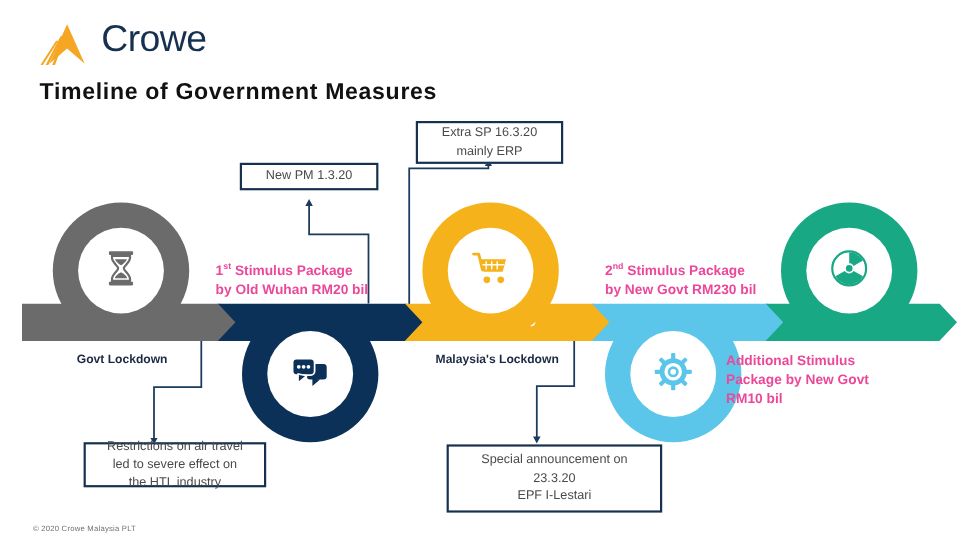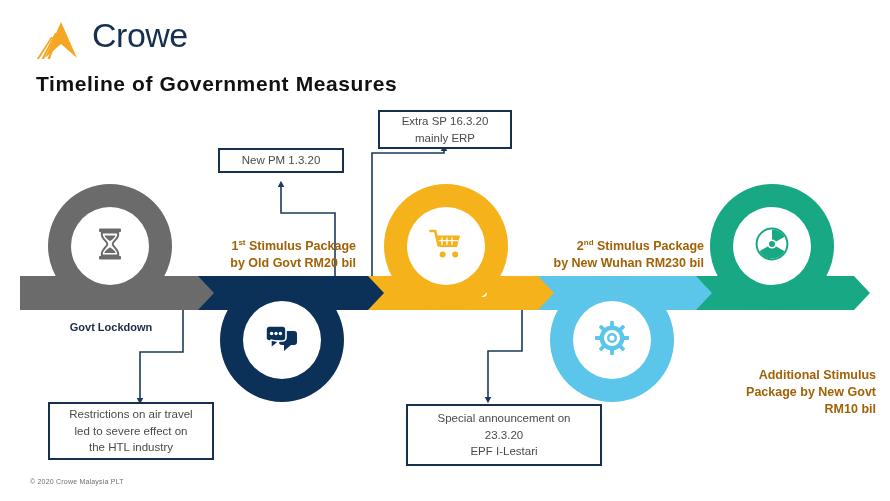--- a/index.html
+++ b/index.html
@@ -46,21 +46,21 @@
     color:#ffffff;font-size:15px;font-weight:bold;
     letter-spacing:0.6px;text-align:center;
   }
 
   
   .cap{
     position:absolute;text-align:center;color:#1b2a44;
     font-size:11px;font-weight:bold;line-height:1.35;
   }
   .cap-big{
-    position:absolute;text-align:right;color:#a16207;
+    position:absolute;text-align:left;color:#ec4899;
     font-size:12.5px;font-weight:bold;line-height:1.35;
   }
   .cap-big sup{font-size:8px;vertical-align:super;}
 
   
   .callout{
     position:absolute;box-sizing:border-box;
     border:2px solid #16314f;background:#ffffff;
     color:#4a4a4a;font-size:11.5px;line-height:1.45;
     text-align:center;
@@ -222,43 +222,44 @@
           <circle cx="17" cy="17" r="3" fill="#18A883"></circle>
         </svg>
       </span>
     </div>
   </div>
 
   <div class="cap" style="left:38px;top:320px;width:146px;">Govt Lockdown</div>
 
   <div class="cap-big" style="left:196px;top:238px;width:160px;">
     <span><span>1</span><sup>st</sup><span> Stimulus Package</span></span><br>
-    <span>by Old Govt RM20 bil</span>
-  </div>
-
-
-  <div class="cap-big" style="left:524px;top:238px;width:180px;">
+    <span>by Old Wuhan RM20 bil</span>
+  </div>
+
+  <div class="cap" style="left:372px;top:320px;width:160px;">Malaysia's Lockdown</div>
+
+  <div class="cap-big" style="left:550px;top:238px;width:180px;">
     <span><span>2</span><sup>nd</sup><span> Stimulus Package</span></span><br>
-    <span>by New Wuhan RM230 bil</span>
-  </div>
-
-  <div class="cap-big" style="left:700px;top:320px;width:176px;white-space:pre-line;margin-top:47px;">Additional Stimulus
+    <span>by New Govt RM230 bil</span>
+  </div>
+
+  <div class="cap-big" style="left:660px;top:320px;width:176px;white-space:pre-line;">Additional Stimulus
 Package by New Govt
 RM10 bil</div>
 
   <div class="callout" style="left:218px;top:148px;width:126px;height:25px;">
     <span>New PM 1.3.20</span>
   </div>
 
   <div class="callout" style="left:378px;top:110px;width:134px;height:39px;">
     <span>Extra SP 16.3.20
 mainly ERP</span>
   </div>
 
-  <div class="callout" style="left:48px;top:402px;width:166px;height:58px;">
+  <div class="callout" style="left:76px;top:402px;width:166px;height:41px;">
     <span>Restrictions on air travel
 led to severe  effect on
 the HTL industry</span>
   </div>
 
   <div class="callout" style="left:406px;top:404px;width:196px;height:62px;">
     <span>Special announcement  on
 23.3.20
 EPF I-Lestari</span>
   </div>

